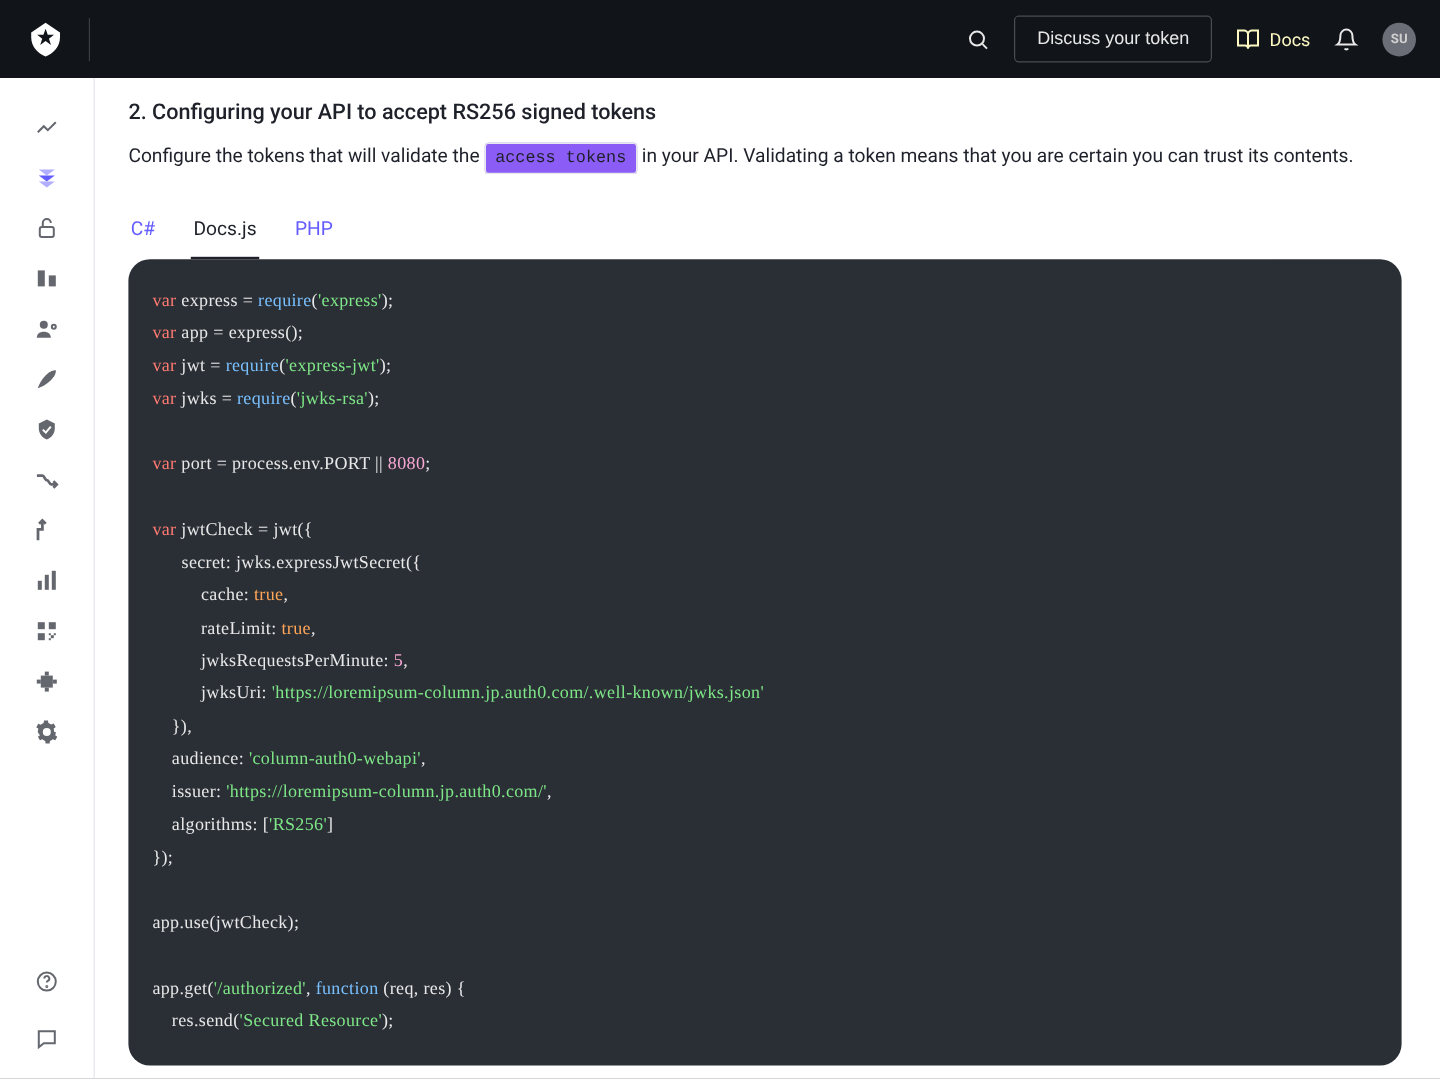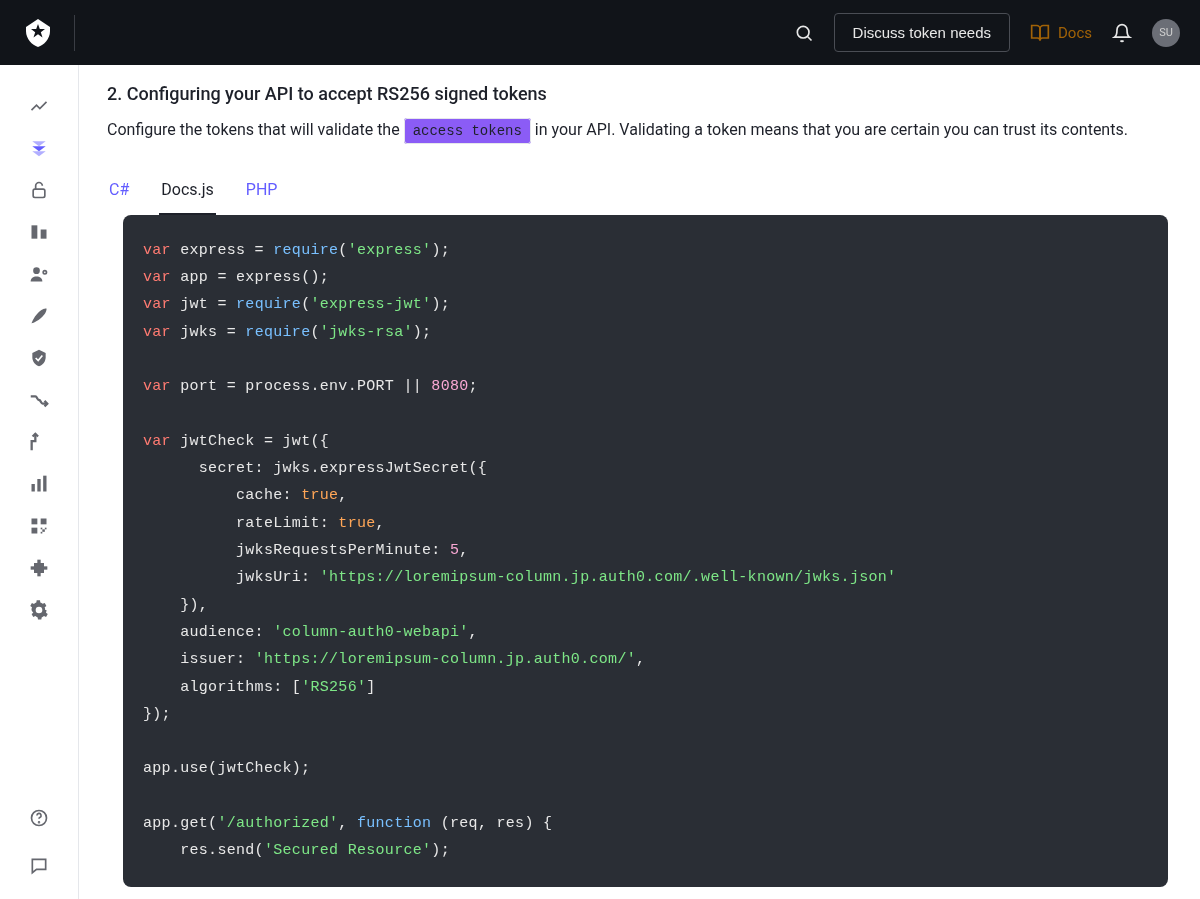--- a/index.html
+++ b/index.html
@@ -8,35 +8,35 @@
 .logo-wrap { display: flex; align-items: center; }
 .logo { width: 36px; height: 36px; display: flex; align-items: center; justify-content: center; }
 .vdiv { width: 1px; height: 36px; background: #3a3d44; margin: 0 18px; }
 .tenant-wrap { display: flex; align-items: center; cursor: pointer; }
 .tenant-name { font-size: 16px; font-weight: 500; color: #fff; line-height: 1.3; }
 .tenant-env { font-size: 14px; color: #9fa3ad; line-height: 1.3; }
 .chevron { margin-left: 22px; color: #9fa3ad; }
 .topbar-right { margin-left: auto; display: flex; align-items: center; gap: 20px; }
 .top-icon { color: #e8e8e8; cursor: pointer; display: flex; align-items: center; }
 .discuss-btn { border: 1px solid #4a4d54; background: transparent; color: #e8e8e8; padding: 10px 18px; border-radius: 4px; font-size: 15px; cursor: pointer; }
-.docs-link { display: flex; align-items: center; gap: 8px; color: #a16207; font-size: 15px; cursor: pointer; }
-.avatar { width: 28px; height: 28px; border-radius: 50%; background: #6b6e76; color: #d0d0d0; font-size: 11px; font-weight: 400; display: flex; align-items: center; justify-content: center; }
+.docs-link { display: flex; align-items: center; gap: 8px; color: #fef9c3; font-size: 15px; cursor: pointer; }
+.avatar { width: 28px; height: 28px; border-radius: 50%; background: #6b6e76; color: #d0d0d0; font-size: 11px; font-weight: 700; display: flex; align-items: center; justify-content: center; }
 .main-wrap { display: flex; height: calc(899px - 65px); }
 .sidebar { width: 79px; border-right: 1px solid #e5e7eb; display: flex; flex-direction: column; align-items: center; padding-top: 20px; position: relative; }
 .sidebar-item { width: 40px; height: 42px; display: flex; align-items: center; justify-content: center; color: #65676e; cursor: pointer; position: relative; }
 .sidebar-item.active { color: #635dff; }
 .sidebar-bottom { position: absolute; bottom: 12px; display: flex; flex-direction: column; align-items: center; gap: 6px; }
 .content { flex: 1; padding: 18px 32px 0 28px; overflow-y: auto; }
 .section-title { font-size: 18px; font-weight: 500; margin-bottom: 12px; color: #1e212a; }
 .section-text { font-size: 16px; line-height: 1.7; color: #1e212a; margin-bottom: 28px; }
 .inline-code { font-family: "SFMono-Regular", Consolas, "Liberation Mono", Menlo, monospace; font-size: 14px; background: #8b5cf6; padding: 4px 8px; border-radius: 3px; border: 1px solid #e5e7eb; }
 .tabs { display: flex; gap: 28px; border-bottom: none; margin-bottom: 0; }
 .tab { font-size: 16px; padding: 8px 2px 14px 2px; cursor: pointer; color: #635dff; border-bottom: 2px solid transparent; }
 .tab.active { color: #1e212a; border-bottom: 2px solid #1e212a; font-weight: 400; }
-.code-block { background: #2a2e35; border-radius: 8px; padding: 22px 20px; font-family: Liberation Mono, monospace; font-size: 15px; line-height: 1.82; color: #e8e8e8; overflow-x: auto; letter-spacing: 0.02em; white-space: pre; margin-left: 16px; }
+.code-block { background: #2a2e35; border-radius: 18px; padding: 22px 20px; font-family: Liberation Serif, serif; font-size: 15px; line-height: 1.82; color: #e8e8e8; overflow-x: auto; letter-spacing: 0.02em; white-space: pre; }
 .kw { color: #ff7b72; }
 .fn { color: #79c0ff; }
 .str { color: #7ee787; }
 .num { color: #f9a8d4; }
 .boollit { color: #ffa657; }
 </style>
 </head>
 <body>
 
 <div class="topbar">
@@ -49,21 +49,21 @@
     </div>
     <div class="vdiv"></div>
   </div>
   <div class="topbar-right">
     <span class="top-icon">
       <svg width="20" height="20" viewBox="0 0 24 24" fill="none" stroke="currentColor" stroke-width="2">
           <circle cx="11" cy="11" r="7"></circle>
           <line x1="21" y1="21" x2="16.5" y2="16.5"></line>
         </svg>
     </span>
-    <button class="discuss-btn">Discuss token needs</button>
+    <button class="discuss-btn">Discuss your token</button>
     <span class="docs-link">
       <svg width="20" height="20" viewBox="0 0 24 24" fill="none" stroke="currentColor" stroke-width="2">
           <path d="M2 3h6a4 4 0 0 1 4 4v14a3 3 0 0 0-3-3H2z"></path>
           <path d="M22 3h-6a4 4 0 0 0-4 4v14a3 3 0 0 1 3-3h7z"></path>
         </svg>
       <span>Docs</span>
     </span>
     <span class="top-icon">
       <svg width="20" height="20" viewBox="0 0 24 24" fill="none" stroke="currentColor" stroke-width="2">
           <path d="M18 8A6 6 0 0 0 6 8c0 7-3 9-3 9h18s-3-2-3-9"></path>

